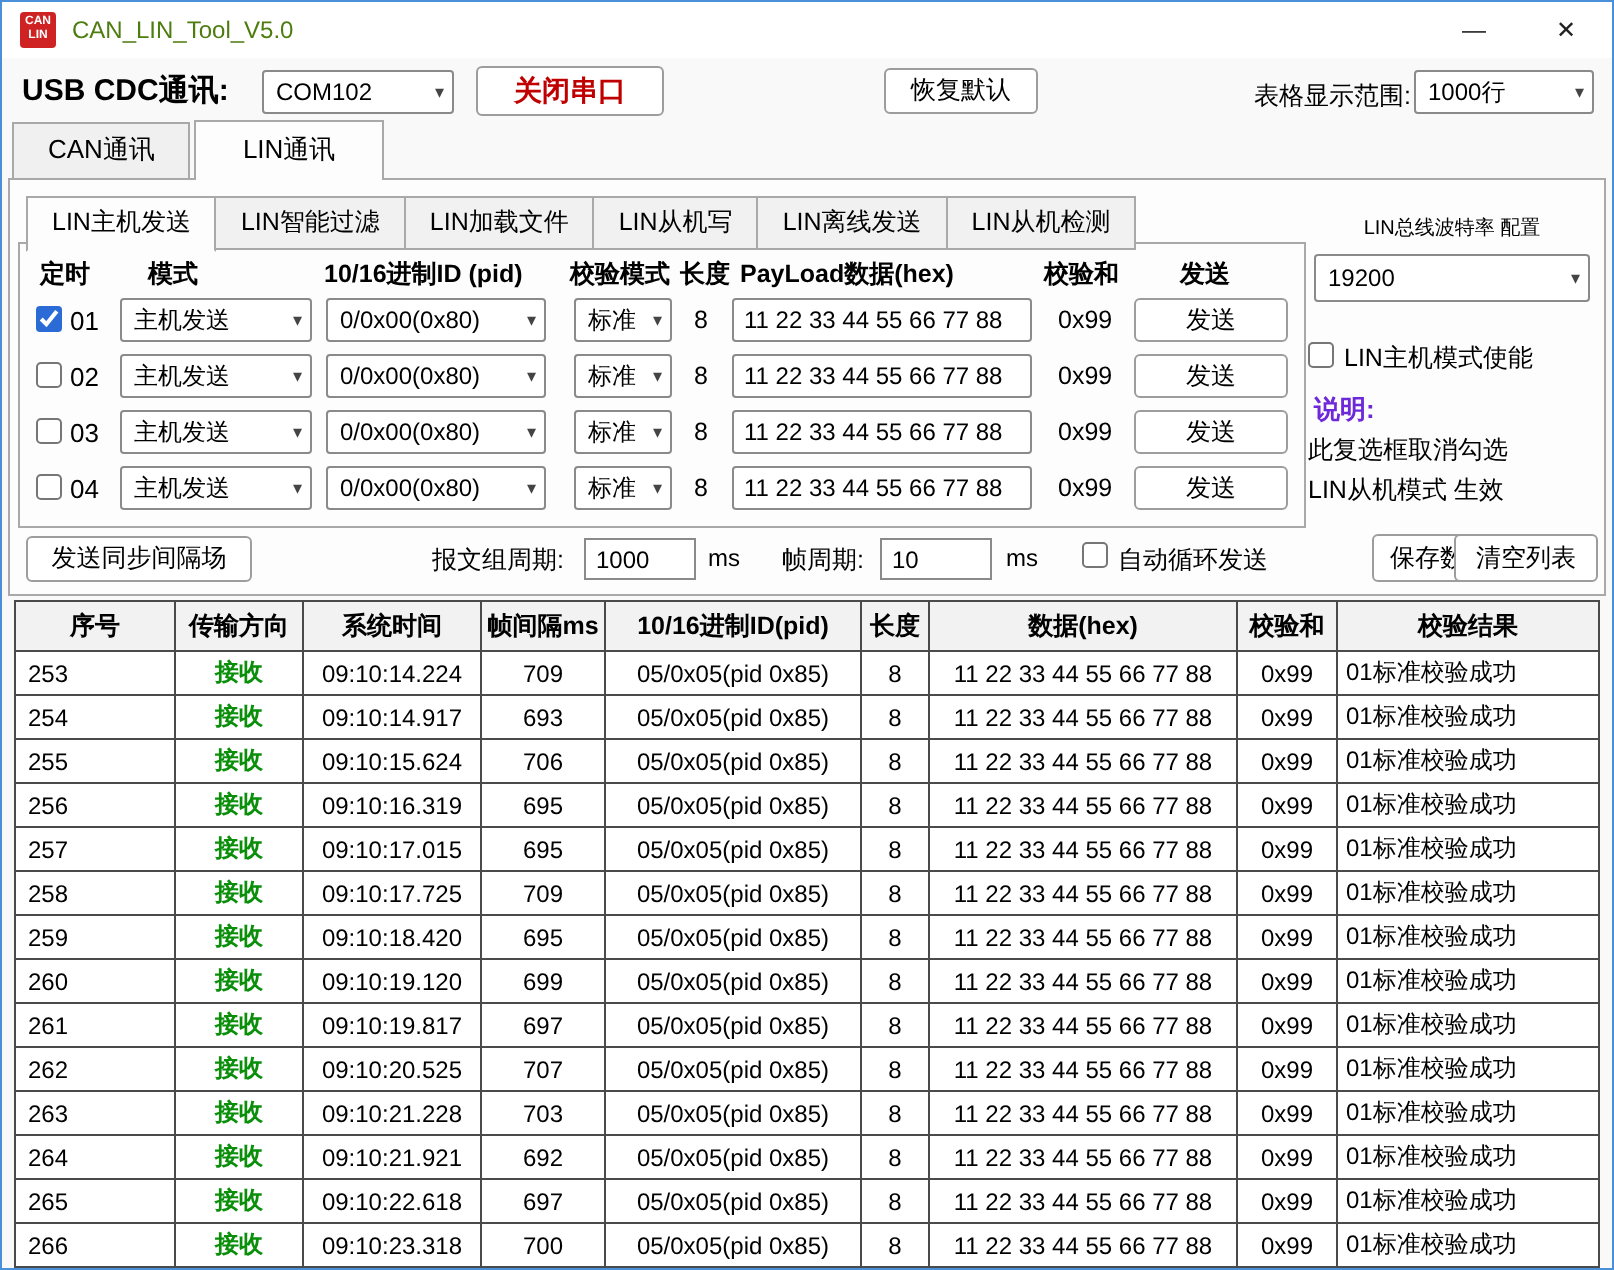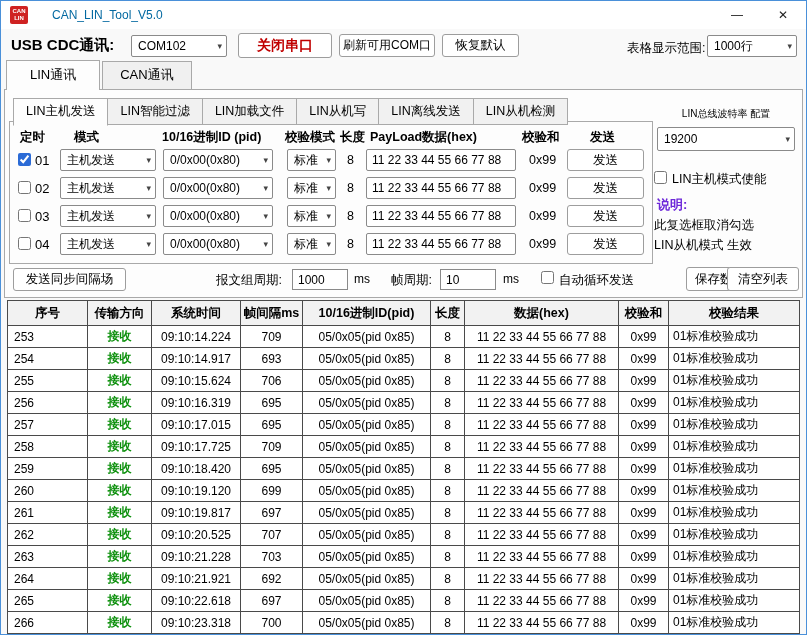--- a/index.html
+++ b/index.html
@@ -2,21 +2,21 @@
 <html><head>
 <meta charset="utf-8">
 <style>
   * { margin:0; padding:0; box-sizing:border-box; font-family:"Liberation Sans","DejaVu Sans",sans-serif; }
   html,body { width:807px; height:635px; background:#e8e8e8; }
   .window { width:807px; height:635px; border:1px solid #4a90d9; background:#f9f9f9; display:flex; flex-direction:column; overflow:hidden; position:relative; }
 
   
   .titlebar { height:28px; background:#ffffff; display:flex; align-items:center; flex:0 0 auto; }
   .app-icon { width:18px; height:18px; margin-left:9px; background:#cf2222; border-radius:2px; color:#fff; font-size:6px; font-weight:bold; line-height:1.1; display:flex; flex-direction:column; align-items:center; justify-content:center; }
-  .title { margin-left:24px; font-size:12px; color:#0369a1; }
+  .title { margin-left:8px; font-size:12px; color:#4d7c0f; }
   .win-btn { width:46px; height:28px; display:flex; align-items:center; justify-content:center; font-size:12px; color:#222; cursor:pointer; }
   .win-btn.min { margin-left:auto; }
 
   
   .toolbar { height:34px; position:relative; flex:0 0 auto; background:#f9f9f9; }
   .usb-label { position:absolute; left:10px; top:7px; font-size:15px; font-weight:bold; }
   .combo { display:flex; align-items:center; justify-content:space-between; background:#fff; border:1px solid #8a8a8a; border-radius:2px; padding:0 4px 0 6px; font-size:12px; cursor:pointer; }
   .combo .arrow { font-size:9px; color:#444; margin-left:4px; }
   .com-combo { position:absolute; left:130px; top:6px; width:96px; height:22px; }
   .btn { background:#fff; border:1px solid #9d9d9d; border-radius:3px; font-size:12.5px; color:#000; display:flex; align-items:center; justify-content:center; cursor:pointer; }
@@ -98,32 +98,31 @@
     <div class="win-btn close">✕</div>
   </div>
 
   <div class="toolbar">
     <span class="usb-label">USB CDC通讯:</span>
     <div class="combo com-combo">
       <span>COM102</span>
       <span class="arrow">▾</span>
     </div>
     <button class="btn close-serial">关闭串口</button>
-    <button class="btn refresh-com">刷新可用COM口</button>
     <button class="btn restore-default">恢复默认</button>
     <span class="range-label">表格显示范围:</span>
     <div class="combo range-combo">
       <span>1000行</span>
       <span class="arrow">▾</span>
     </div>
   </div>
 
   <div class="main-tabs">
+    <div class="tab">CAN通讯</div>
     <div class="tab active">LIN通讯</div>
-    <div class="tab">CAN通讯</div>
   </div>
 
   <div class="lin-group">
     <div class="lin-tabs">
       <div class="lin-tab active">LIN主机发送</div>
       <div class="lin-tab">LIN智能过滤</div>
       <div class="lin-tab">LIN加载文件</div>
       <div class="lin-tab">LIN从机写</div>
       <div class="lin-tab">LIN离线发送</div>
       <div class="lin-tab">LIN从机检测</div>

